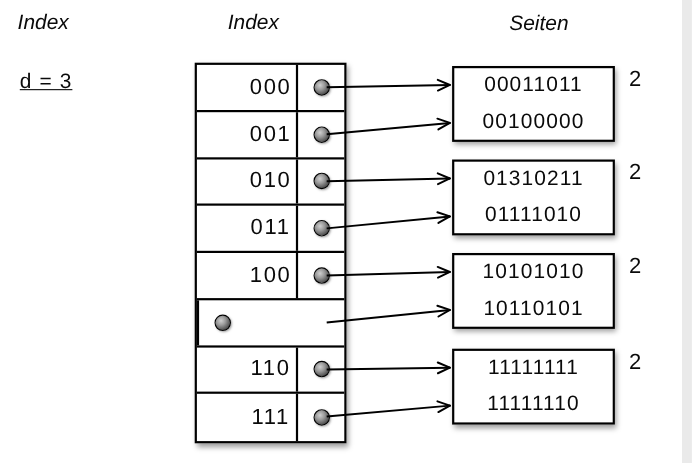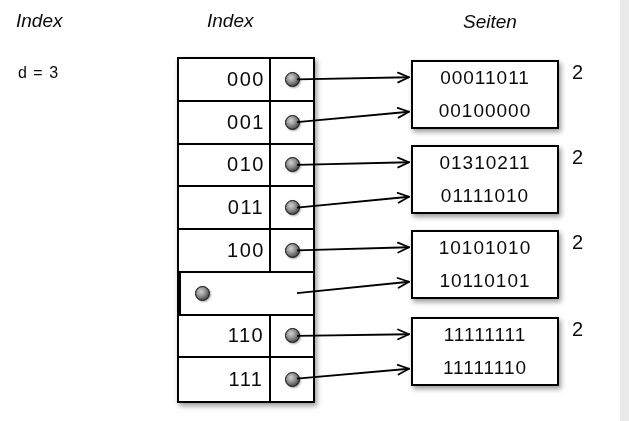--- a/index.html
+++ b/index.html
@@ -23,23 +23,24 @@
     font-weight: 500;
     white-space: nowrap;
   }
   .hdr-tiefe  { left: 16px;  top: 10px; }
   .hdr-index  { left: 207px; top: 10px; }
   .hdr-seiten { left: 463px; top: 11px; }
   .depth-label {
     position: absolute;
     left: 18px;
     top: 64px;
-    font-size: 16px;
+    font-size: 19px;
     letter-spacing: 1px;
     white-space: nowrap;
+    text-decoration: underline;
   }
   .itable {
     position: absolute;
     left: 177px;
     top: 57px;
     width: 138px;
     height: 346px;
     border: 2px solid #000;
     background: #fff;
     box-sizing: border-box;

